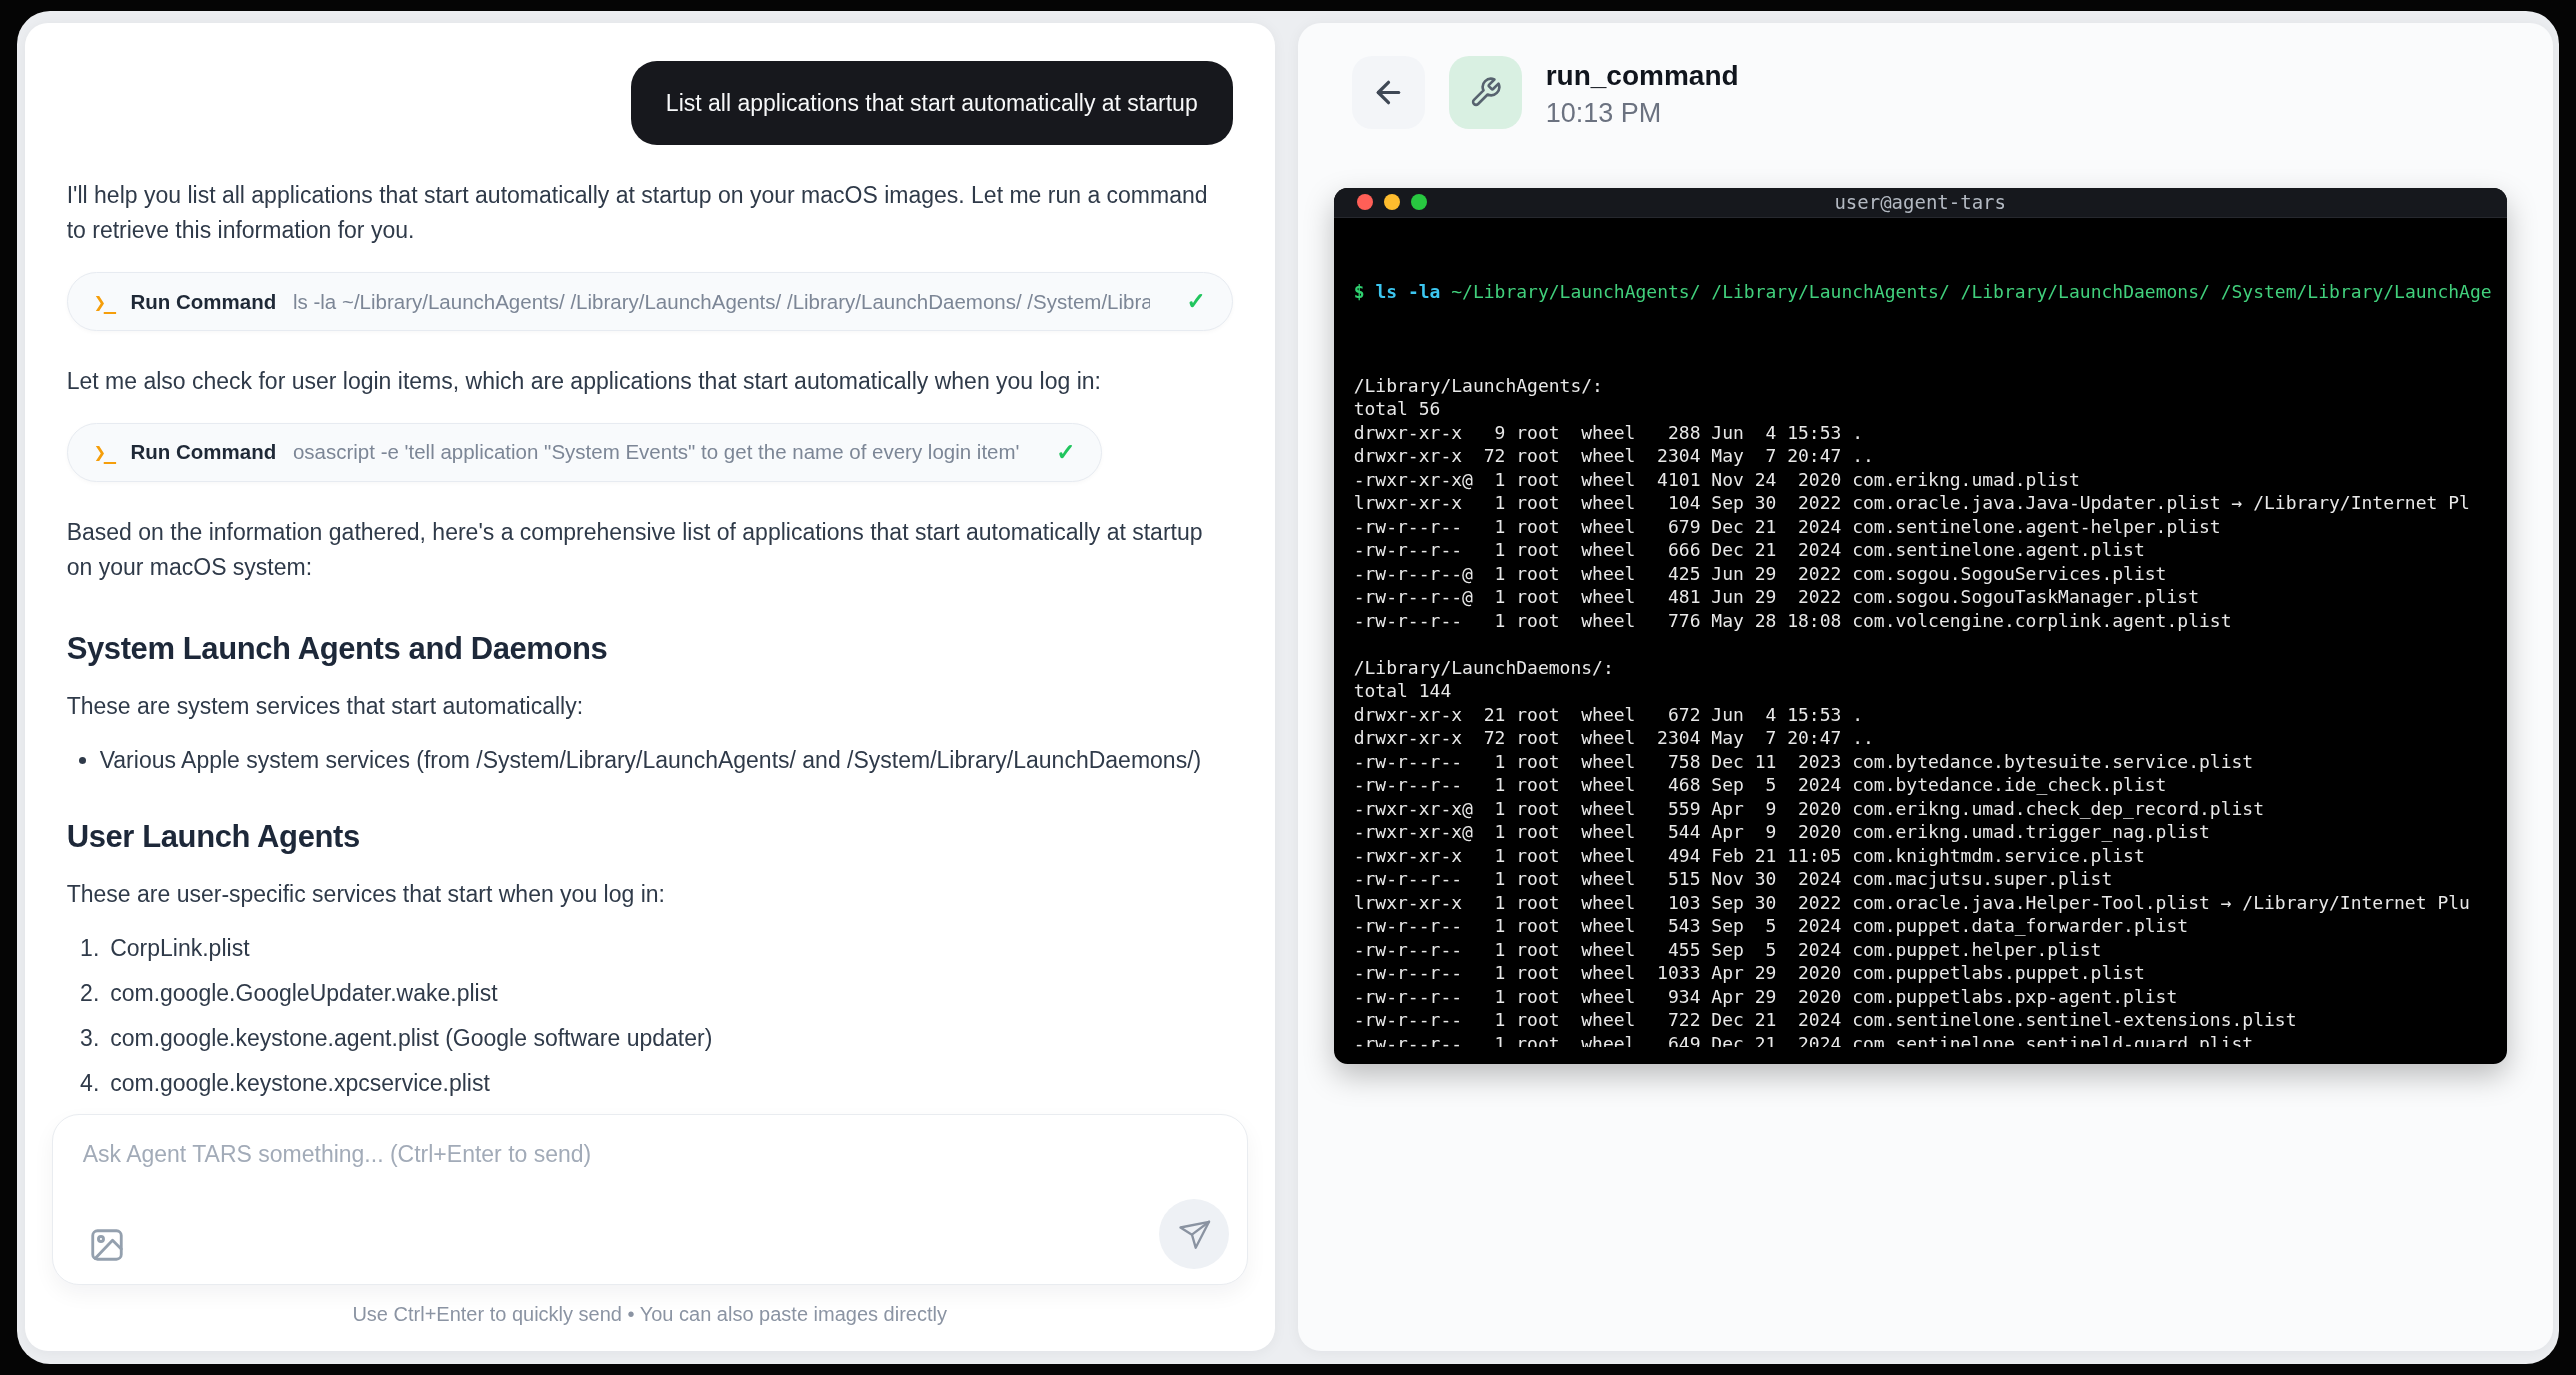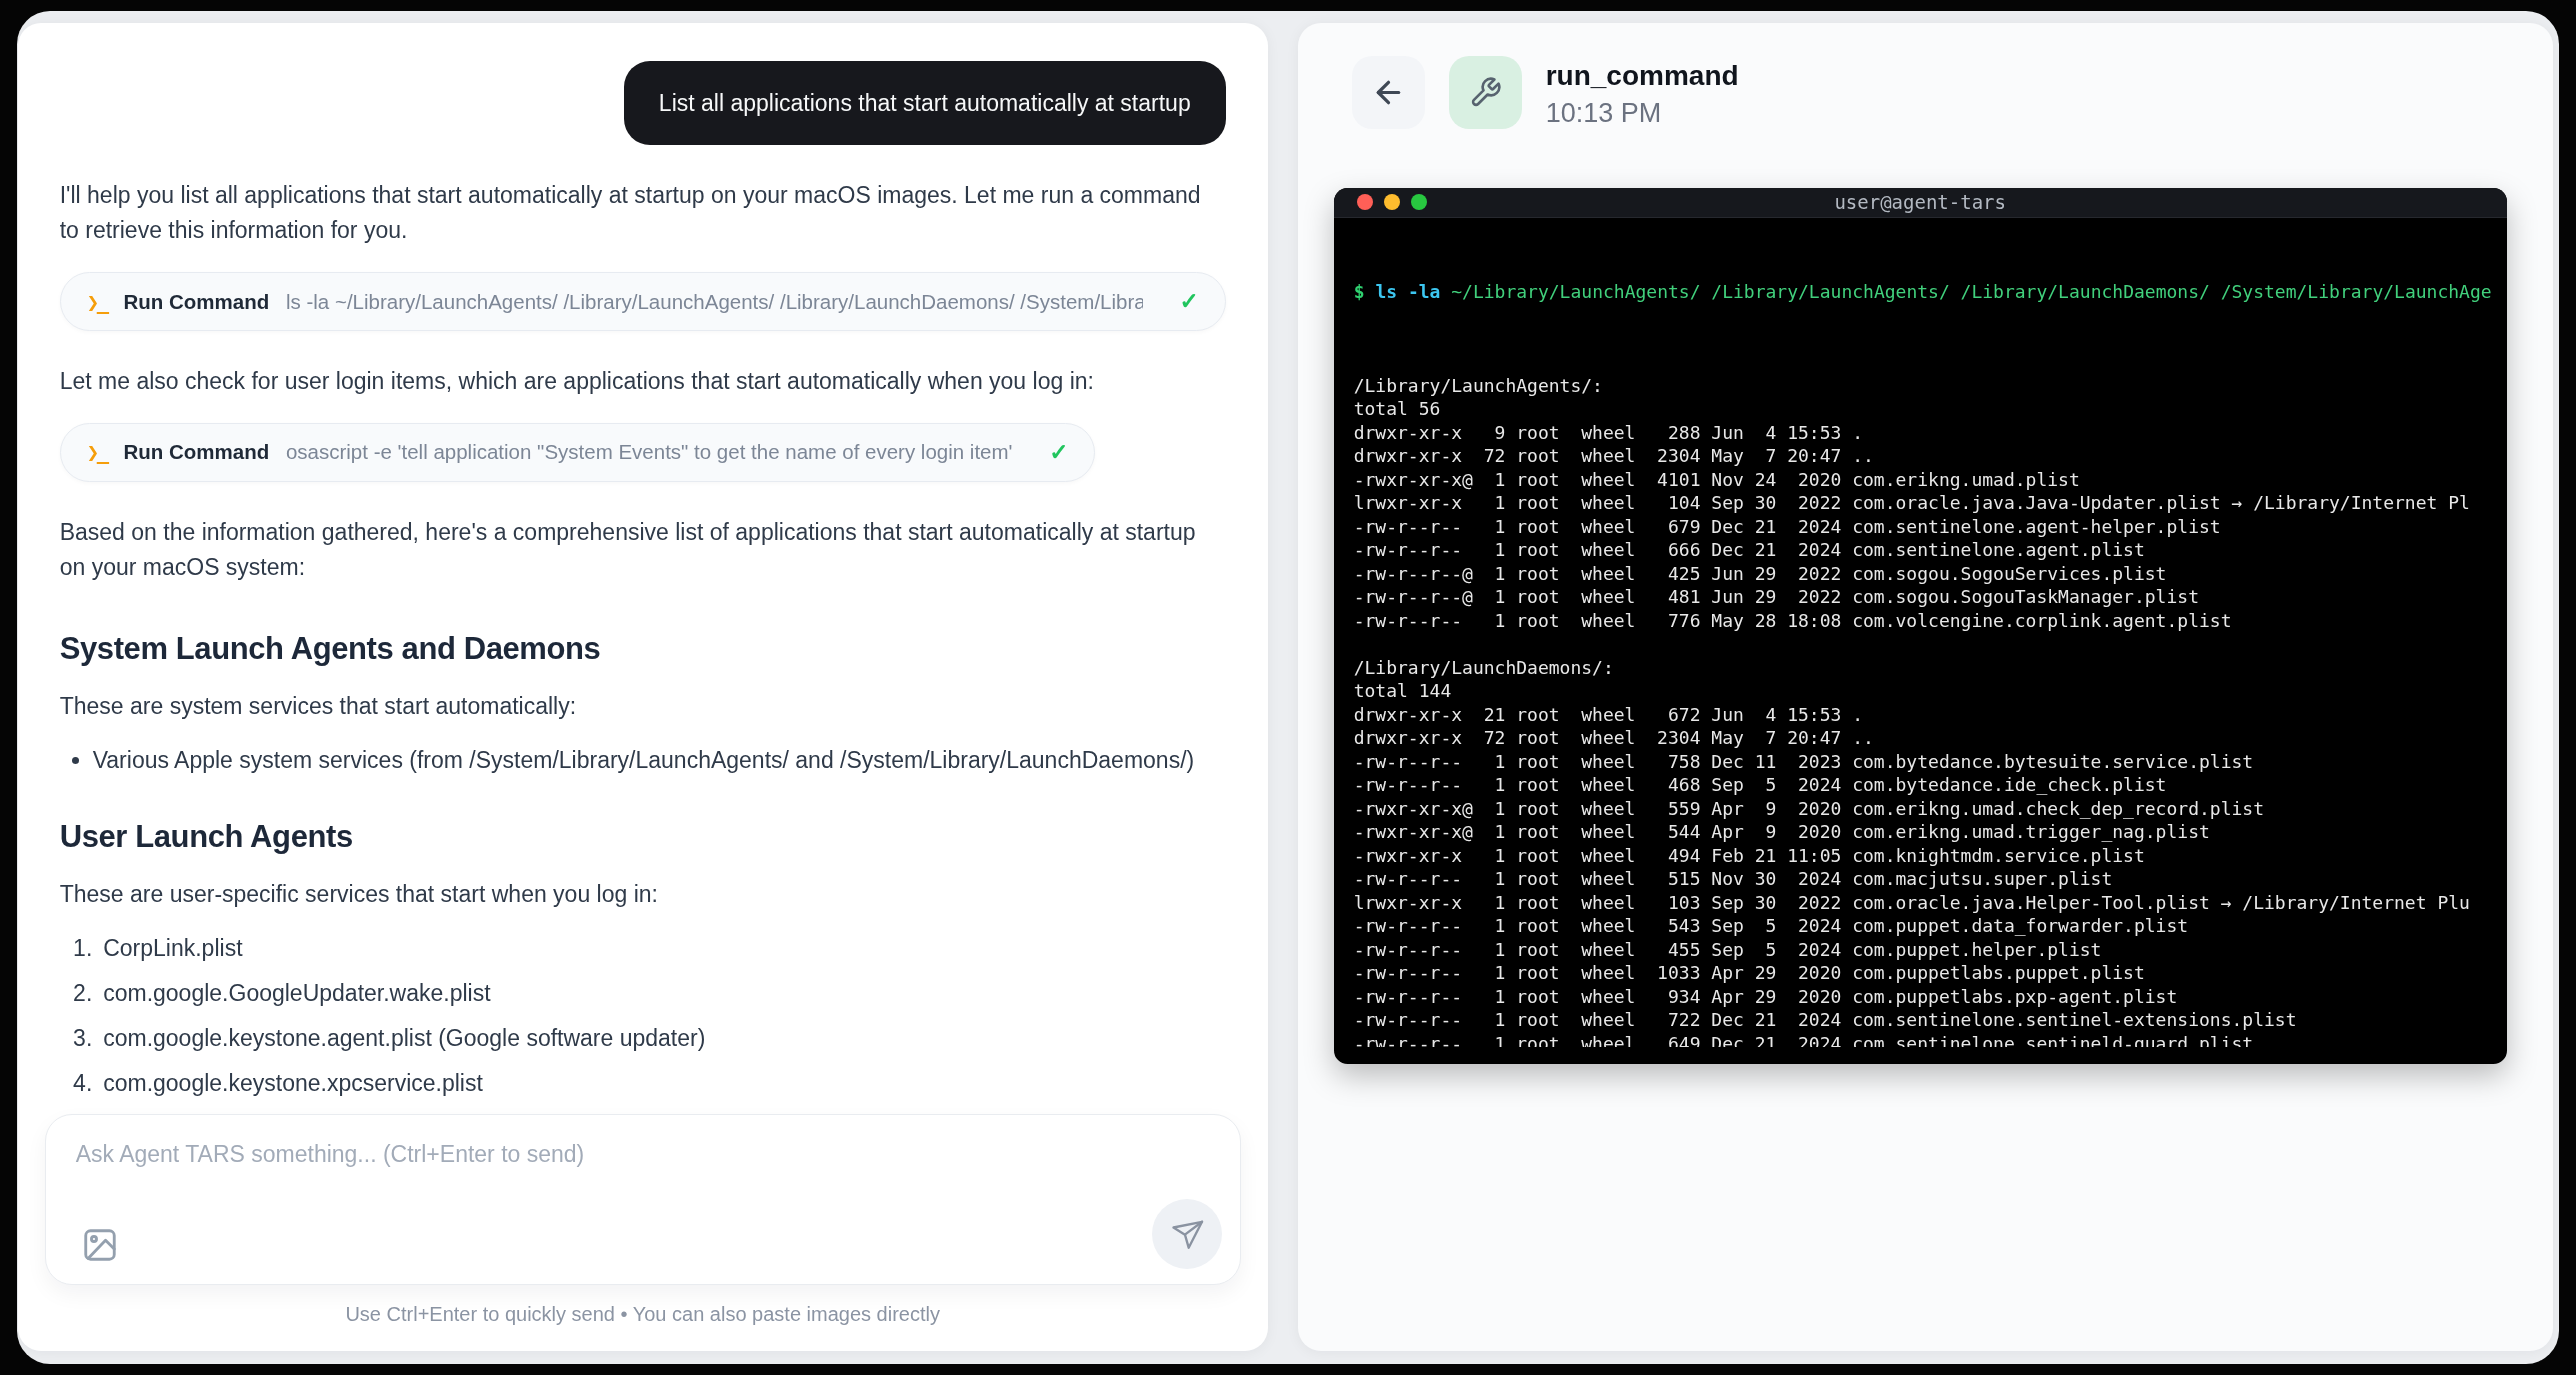--- a/index.html
+++ b/index.html
@@ -9,21 +9,21 @@
     font-family:"Liberation Sans", sans-serif;
     position:relative;
     overflow:hidden;
   }
   .app {
     position:absolute; left:16.7px; top:10.6px; right:16.7px; bottom:10.6px;
     background:#eceef1; border-radius:33px; overflow:hidden;
   }
   
   .chat-card {
-    position:absolute; left:1px; top:12px; width:1250px; height:1328px;
+    position:absolute; left:8px; top:12px; width:1250px; height:1328px;
     background:#ffffff; border-radius:23px;
     display:flex; flex-direction:column; overflow:hidden;
     box-shadow:0 1.5px 13.6px rgba(15,23,42,.05);
   }
   .chat-scroll { flex:1; padding:38px 42px 0 42px; overflow:hidden; }
   .user-row { display:flex; justify-content:flex-end; }
   .user-bubble {
     background:#17181d; color:#f7f8f9; border-radius:26px;
     padding:26px 35px; font-size:23px; line-height:1.4;
     max-width:948px;

